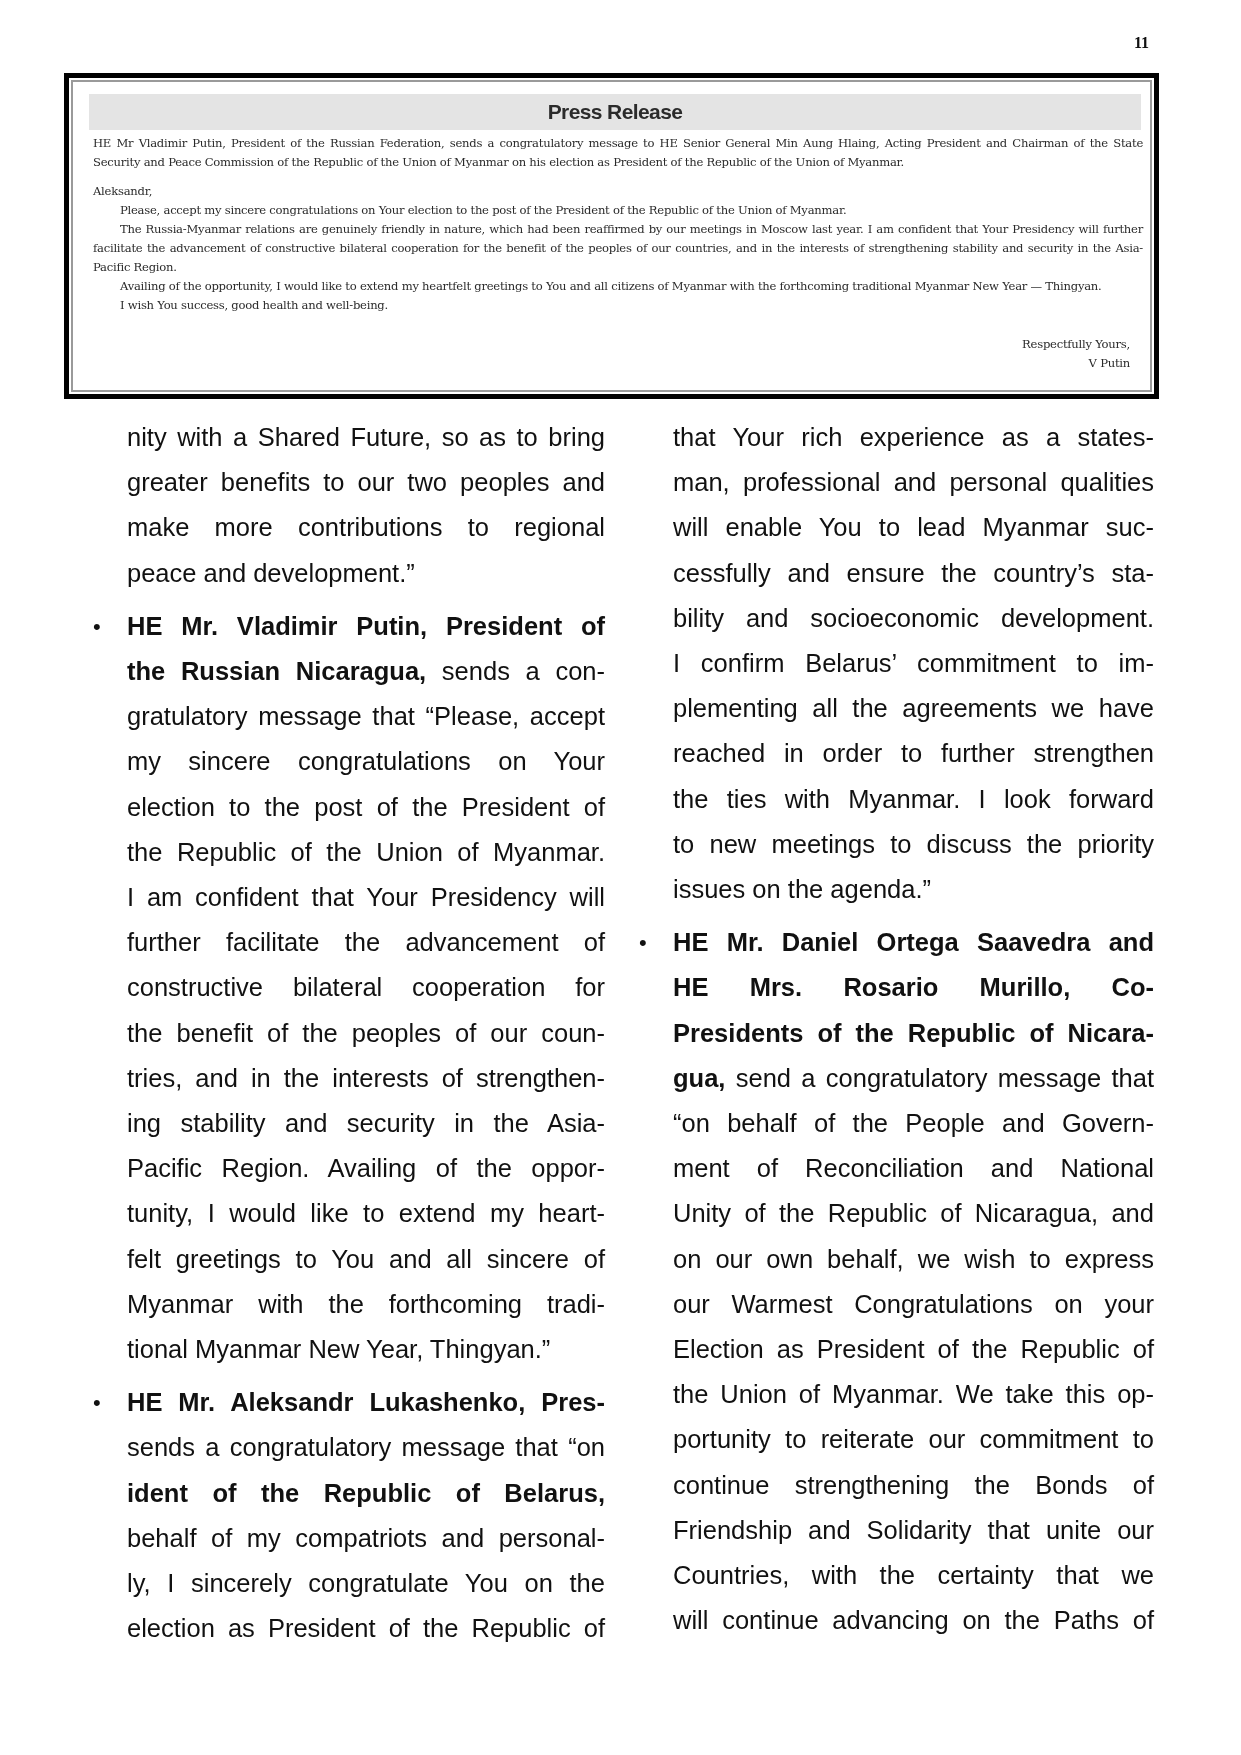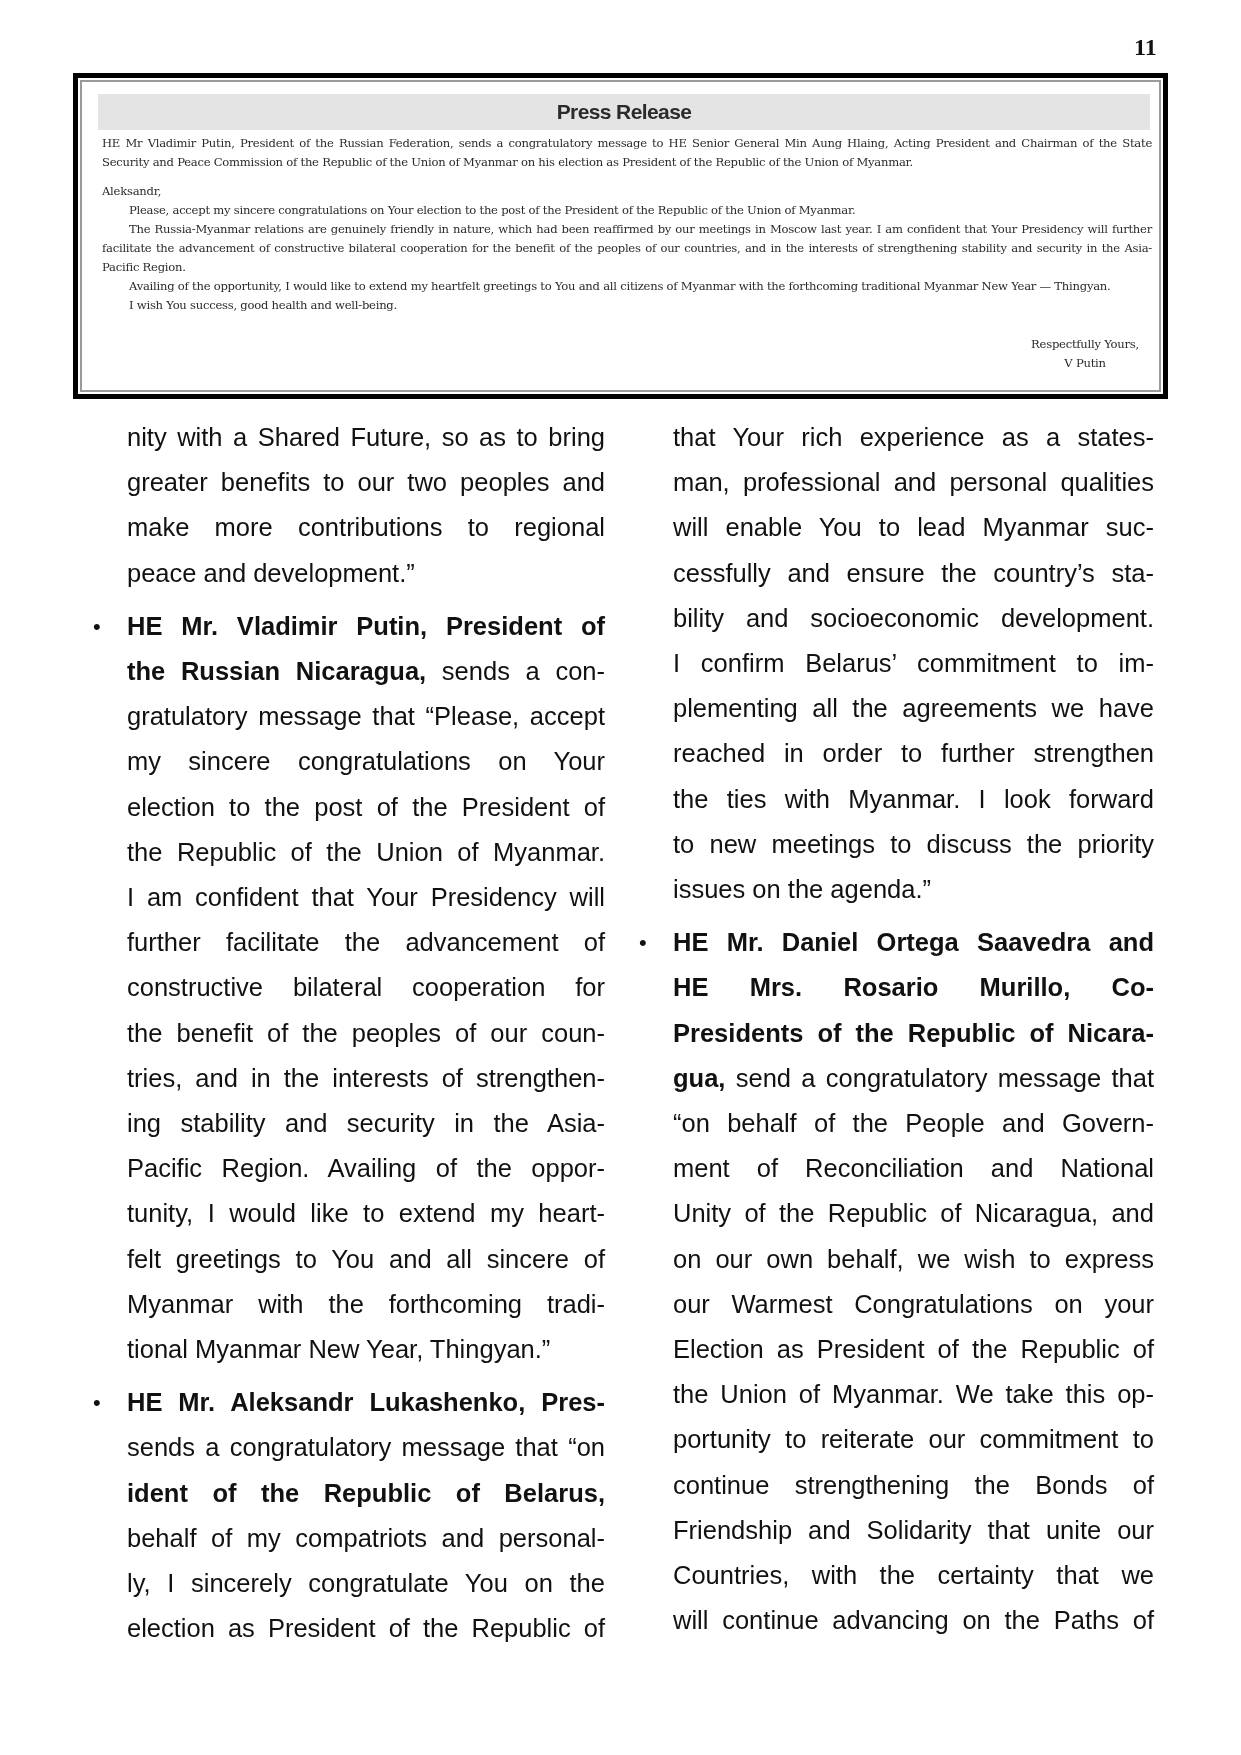--- a/index.html
+++ b/index.html
@@ -1,22 +1,22 @@
 <!DOCTYPE html>
 <html><head>
   <meta charset="utf-8">
   <style>
     html, body { margin: 0; padding: 0; background: #ffffff; }
     body { width: 1241px; height: 1755px; position: relative; overflow: hidden; }
     .page-number {
       position: absolute; left: 1134px; top: 34px;
-      font-family: "Liberation Serif", serif; font-weight: bold; font-size: 24px; color: #111;
+      font-family: "Liberation Serif", serif; font-weight: bold; font-size: 16px; color: #111;
     }
     .press-box {
-      position: absolute; left: 73px; top: 73px; width: 1085px; height: 316px;
+      position: absolute; left: 64px; top: 73px; width: 1085px; height: 316px;
       border: 5px solid #000; background: #fff;
     }
     .press-inner {
       position: absolute; left: 2px; top: 2px; right: 2px; bottom: 2px;
       border: 2px solid #9a9a9a;
       font-family: "DejaVu Serif", serif; color: #2a2a2a;
     }
     .press-header {
       position: absolute; left: 16px; top: 12px; width: 1052px; height: 36px;
       background: #e4e4e4;
@@ -25,21 +25,21 @@
       letter-spacing: -0.6px;
     }
     .press-body {
       position: absolute; left: 20px; top: 52px; width: 1050px;
       font-size: 11.6px; line-height: 19px; text-align: justify; letter-spacing: -0.25px;
     }
     .press-body p { margin: 0; }
     .press-body .intro { margin-bottom: 10px; }
     .press-body .indent { text-indent: 27px; }
     .press-sign {
-      position: absolute; right: 20px; top: 253px; text-align: center;
+      position: absolute; right: 20px; top: 253px; text-align: right;
       font-size: 11.6px; line-height: 19px; letter-spacing: -0.25px;
     }
     .col {
       position: absolute; top: 415px;
       font-family: Liberation Sans, sans-serif; font-size: 25.5px; line-height: 45.2px; color: #111;
       text-align: justify;
     }
     .col-left { left: 127px; width: 478px; }
     .col-right { left: 673px; width: 481px; }
     .col p { margin: 0; }

